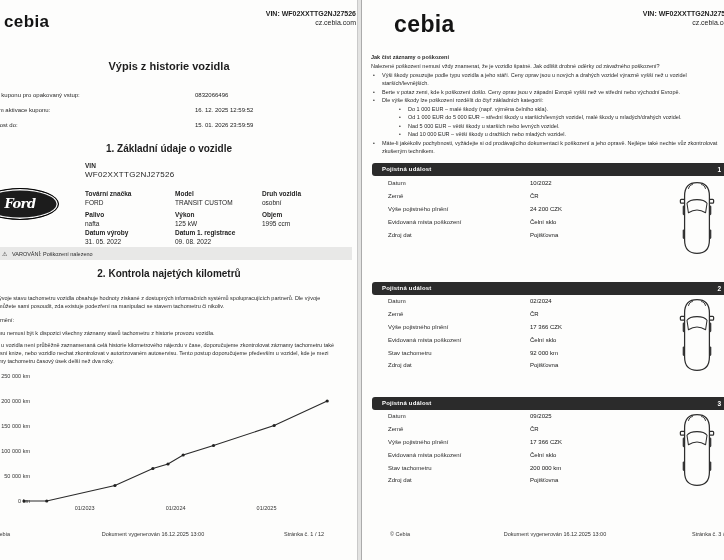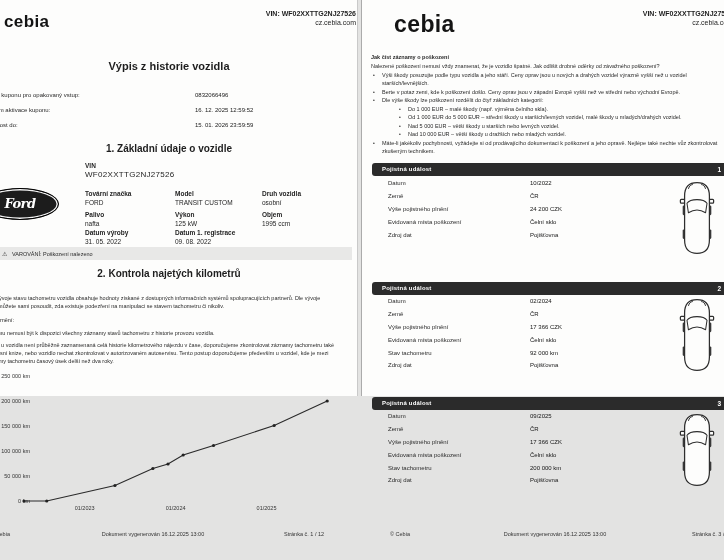--- a/index.html
+++ b/index.html
@@ -1,18 +1,18 @@
 <!DOCTYPE html>
 <html><head>
 <meta charset="utf-8">
 <style>
   html,body{margin:0;padding:0;background:#888;}
   #screen{position:relative;width:724px;height:560px;overflow:hidden;background:#e3e3e2;
           font-family:"Liberation Sans",sans-serif;color:#1e1e1e;}
-  .page{position:absolute;top:0;height:396px;background:#fdfdfc;}
+  .page{position:absolute;top:0;height:560px;background:#fdfdfc;}
   #page-left{left:0;width:357px;border-right:1px solid #c9c9c9;}
   #page-right{left:362px;width:402px;box-shadow:-1px 0 0 #ababab;}
   .abs{position:absolute;white-space:nowrap;}
   .brand{font-weight:700;letter-spacing:.4px;color:#141414;}
   .vin-block{text-align:right;line-height:1.35;}
   .vin-line{font-size:7px;font-weight:700;}
   .site-line{font-size:7px;}
   .doc-title{font-size:11px;font-weight:700;text-align:center;}
   .sec-title{font-size:10px;font-weight:700;text-align:center;}
   .lbl6{font-size:6px;color:#2a2a2a;}

